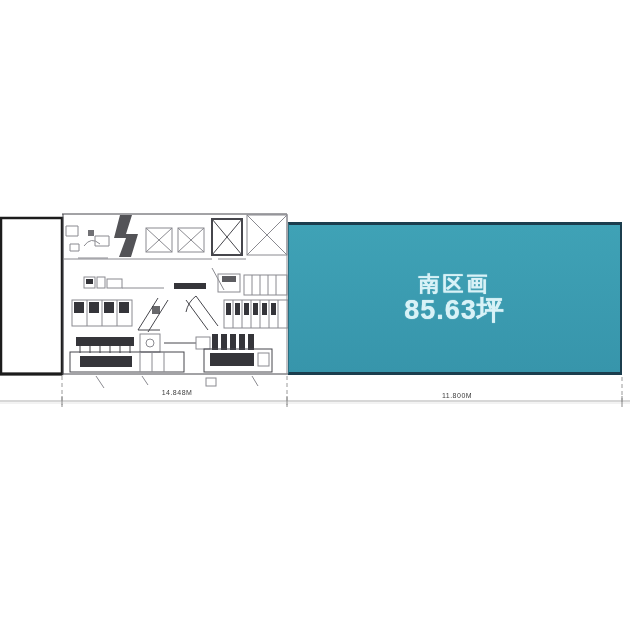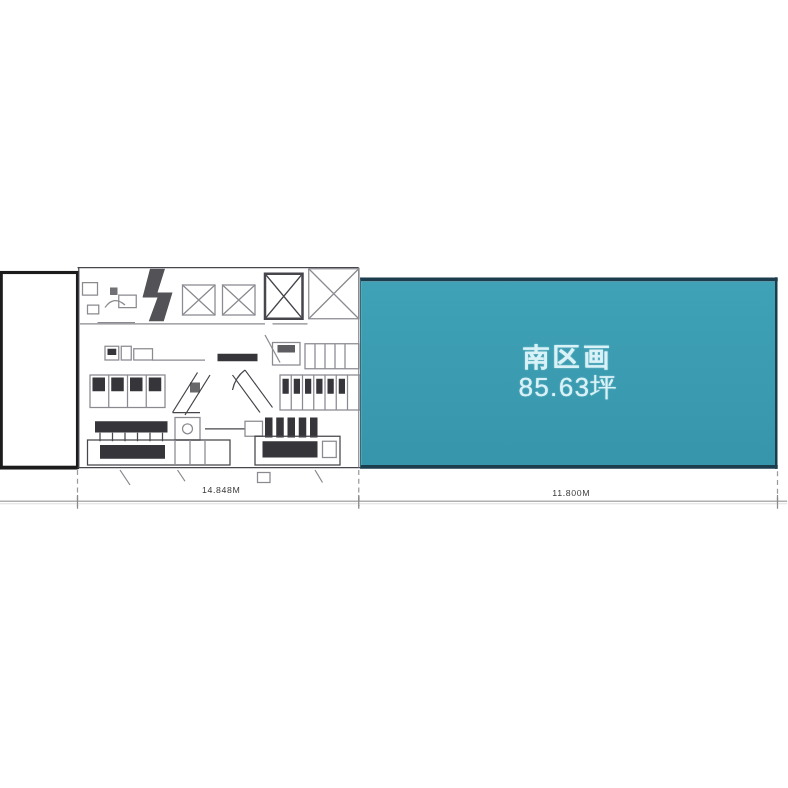--- a/index.html
+++ b/index.html
@@ -34,21 +34,21 @@
     border-left:1px solid #2c6e80;
     display:flex;flex-direction:column;align-items:center;justify-content:center;
     gap:1px;
     filter:blur(.2px);
   }
   .s-name{
     color:var(--teal-text);font-size:21px;font-weight:bold;letter-spacing:3px;
     text-shadow:0 0 1px rgba(234,252,255,.9);line-height:1.1;
   }
   .s-area{
-    color:var(--teal-text);font-size:21px;font-weight:normal;letter-spacing:1px;
+    color:var(--teal-text);font-size:27px;font-weight:bold;letter-spacing:1px;
     text-shadow:0 0 1px rgba(234,252,255,.9);line-height:1.1;text-align:center;
   }
   .dim{
     position:absolute;font-size:7px;color:var(--dim-text);
     transform:translateX(-50%);letter-spacing:.5px;filter:blur(.4px);
     white-space:nowrap;
   }
   .dim-left{left:177px;top:389px;}
   .dim-right{left:457px;top:392px;}
 </style>

